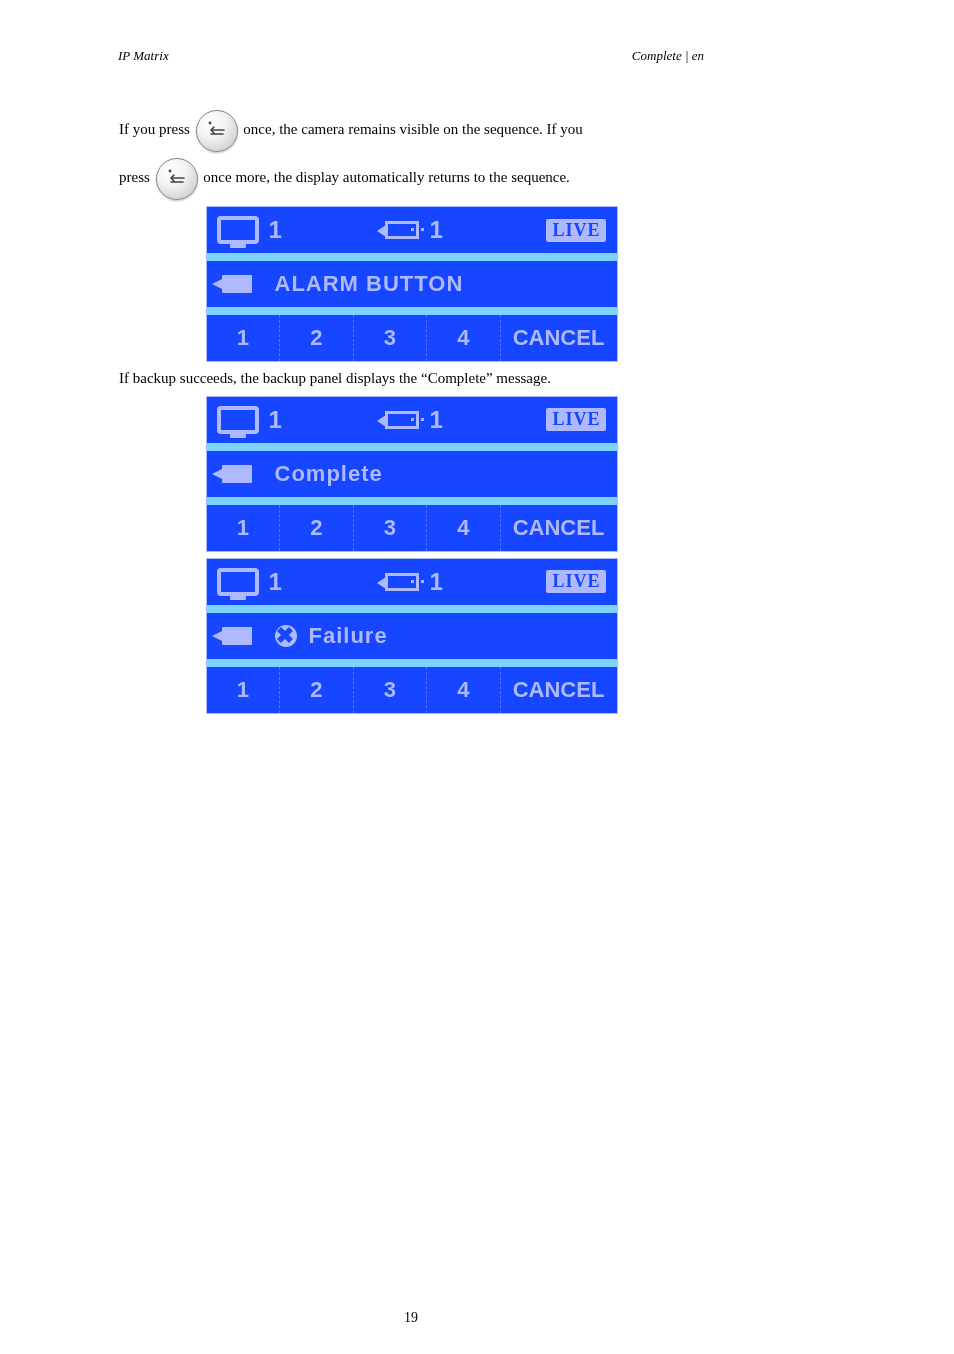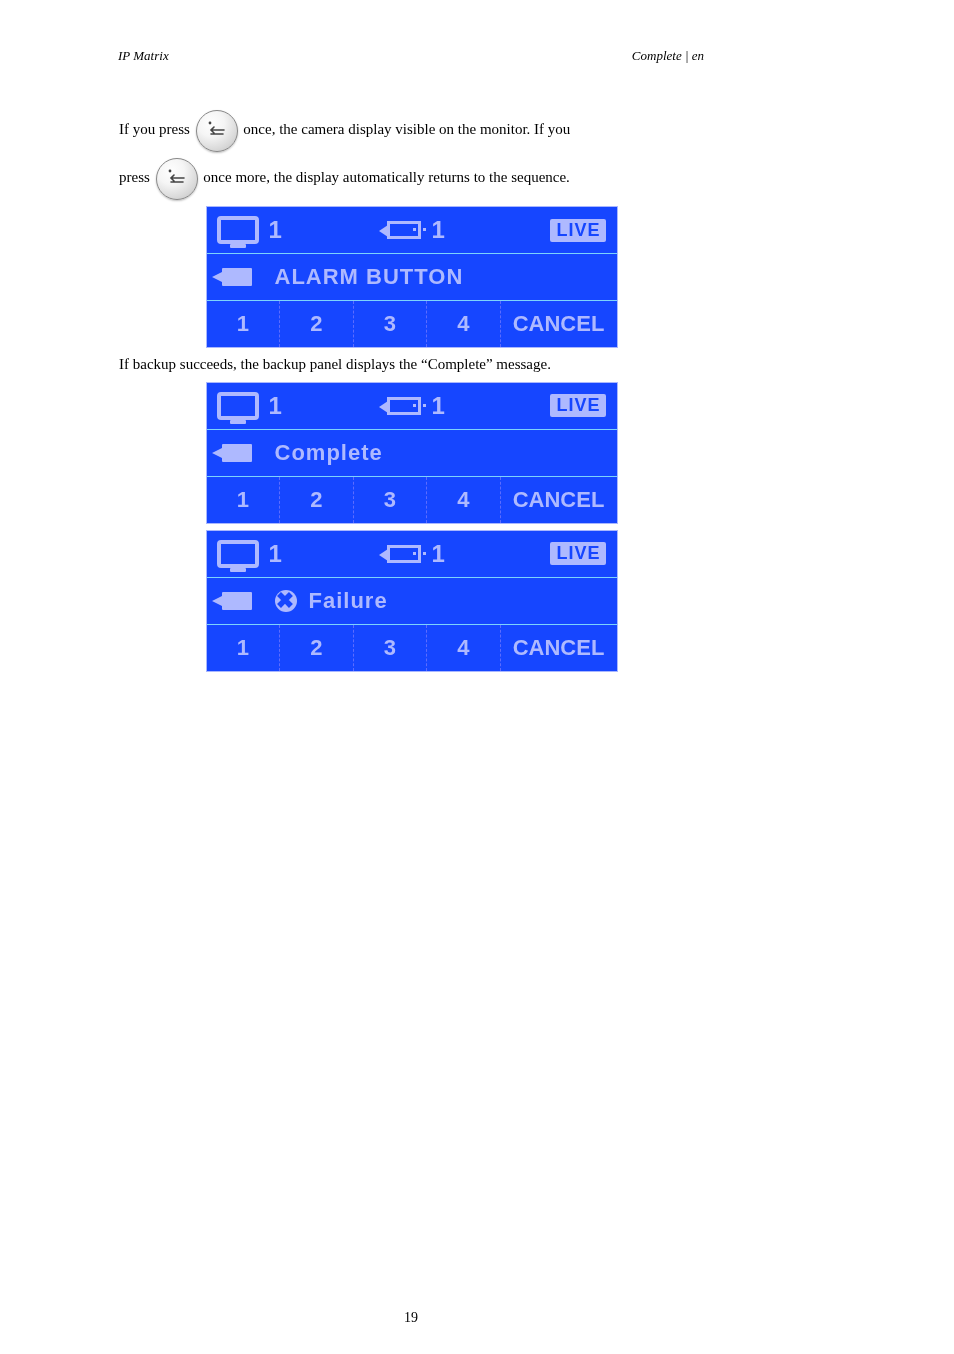--- a/index.html
+++ b/index.html
@@ -4,25 +4,25 @@
 <style>
   html,body{margin:0;padding:0;background:#fff;font-family:"Times New Roman",serif;color:#000}
   .page{width:822px;min-height:1354px;position:relative;padding:110px 118px 0 119px;box-sizing:border-box}
   header.pg-header{position:absolute;top:48px;left:118px;right:118px;font-style:italic;font-size:13px;color:#000}
   header.pg-header .right{float:right;font-style:italic}
   p{margin:0 0 6px 0;font-size:15px;line-height:1.45}
   .inline-btn{display:inline-block;width:40px;height:40px;vertical-align:middle;border:1px solid #888;border-radius:50%;background:radial-gradient(circle at 35% 30%,#fefefe 0%,#f5f5f5 35%,#d9d9d9 70%,#bcbcbc 100%);box-shadow:0 1px 2px rgba(0,0,0,.25);position:relative;margin:0 2px}
   .arrow-glyph{position:absolute;left:50%;top:42%;transform:translate(-50%,-50%)}
   .panel{width:410px;margin:6px auto 2px auto;background:#1646ff;border:1px solid #a9b7ff}
   .row{display:flex;align-items:stretch;height:46px}
-  .row+ .row{border-top:1px solid #7dd3fc}
+  .row+ .row{border-top:8px solid #7dd3fc}
   .topbar{display:flex;justify-content:space-between;align-items:center;height:46px;padding:0 10px}
   .monitor-ico{width:42px;height:28px;border:4px solid #aeb9ff;border-radius:4px;position:relative;box-sizing:border-box}
   .monitor-ico::after{content:"";position:absolute;left:50%;bottom:-8px;width:16px;height:4px;background:#aeb9ff;transform:translateX(-50%);border-radius:1px}
-  .live-badge{background:#aeb9ff;color:#1646ff;font-weight:900;font-family:Liberation Sans, sans-serif;font-size:18px;letter-spacing:1px;padding:1px 6px;border-radius:2px}
+  .live-badge{background:#aeb9ff;color:#1646ff;font-weight:900;font-family:Liberation Serif, serif;font-size:18px;letter-spacing:1px;padding:1px 6px;border-radius:2px}
   .lcd-num{font-family:"Arial Narrow",Arial,sans-serif;color:#aeb9ff;font-size:24px;font-weight:900;margin-left:4px}
   .cam-ico{width:30px;height:18px;background:#aeb9ff;position:relative;border-radius:1px}
   .cam-ico::before{content:"";position:absolute;left:-10px;top:4px;border-right:10px solid #aeb9ff;border-top:5px solid transparent;border-bottom:5px solid transparent}
   .stream-ico{width:34px;height:18px;border:3px solid #aeb9ff;position:relative;box-sizing:border-box}
   .stream-ico::before{content:"";position:absolute;left:-11px;top:1px;border-right:9px solid #aeb9ff;border-top:6px solid transparent;border-bottom:6px solid transparent}
   .stream-ico::after{content:"";position:absolute;right:2px;top:4px;width:3px;height:3px;background:#aeb9ff;box-shadow:5px 0 #aeb9ff,10px 0 #aeb9ff}
   .label-txt{font-family:Arial,Helvetica,sans-serif;color:#aeb9ff;font-size:22px;font-weight:900;letter-spacing:1px;display:flex;align-items:center;padding-left:8px;gap:8px}
   .cam-cell{width:60px;display:flex;align-items:center;justify-content:center}
   .numrow{height:46px}
   .numcell{flex:1;display:flex;align-items:center;justify-content:center;color:#aeb9ff;font-family:"Arial Narrow",Arial,sans-serif;font-size:22px;font-weight:900;border-left:1px dashed #5c6cff}
@@ -41,21 +41,21 @@
 </header>
 
 <p>
   <span>If you press </span>
   <span class="inline-btn">
     <svg class="arrow-glyph" width="22" height="18" viewBox="0 0 22 18">
       <circle cx="4" cy="4" r="1.4" fill="#444"></circle>
       <path d="M5 11 H18 M8 8 L5 11 L8 14 M5 15 H17" stroke="#444" stroke-width="1.6" fill="none" stroke-linecap="round"></path>
     </svg>
   </span>
-  <span> once, the camera display visible on the monitor. If you</span>
+  <span> once, the camera remains visible on the sequence. If you</span>
 </p>
 <p>
   <span>press </span>
   <span class="inline-btn">
     <svg class="arrow-glyph" width="22" height="18" viewBox="0 0 22 18">
       <circle cx="4" cy="4" r="1.4" fill="#444"></circle>
       <path d="M5 11 H18 M8 8 L5 11 L8 14 M5 15 H17" stroke="#444" stroke-width="1.6" fill="none" stroke-linecap="round"></path>
     </svg>
   </span>
   <span> once more, the display automatically returns to the sequence.</span>

